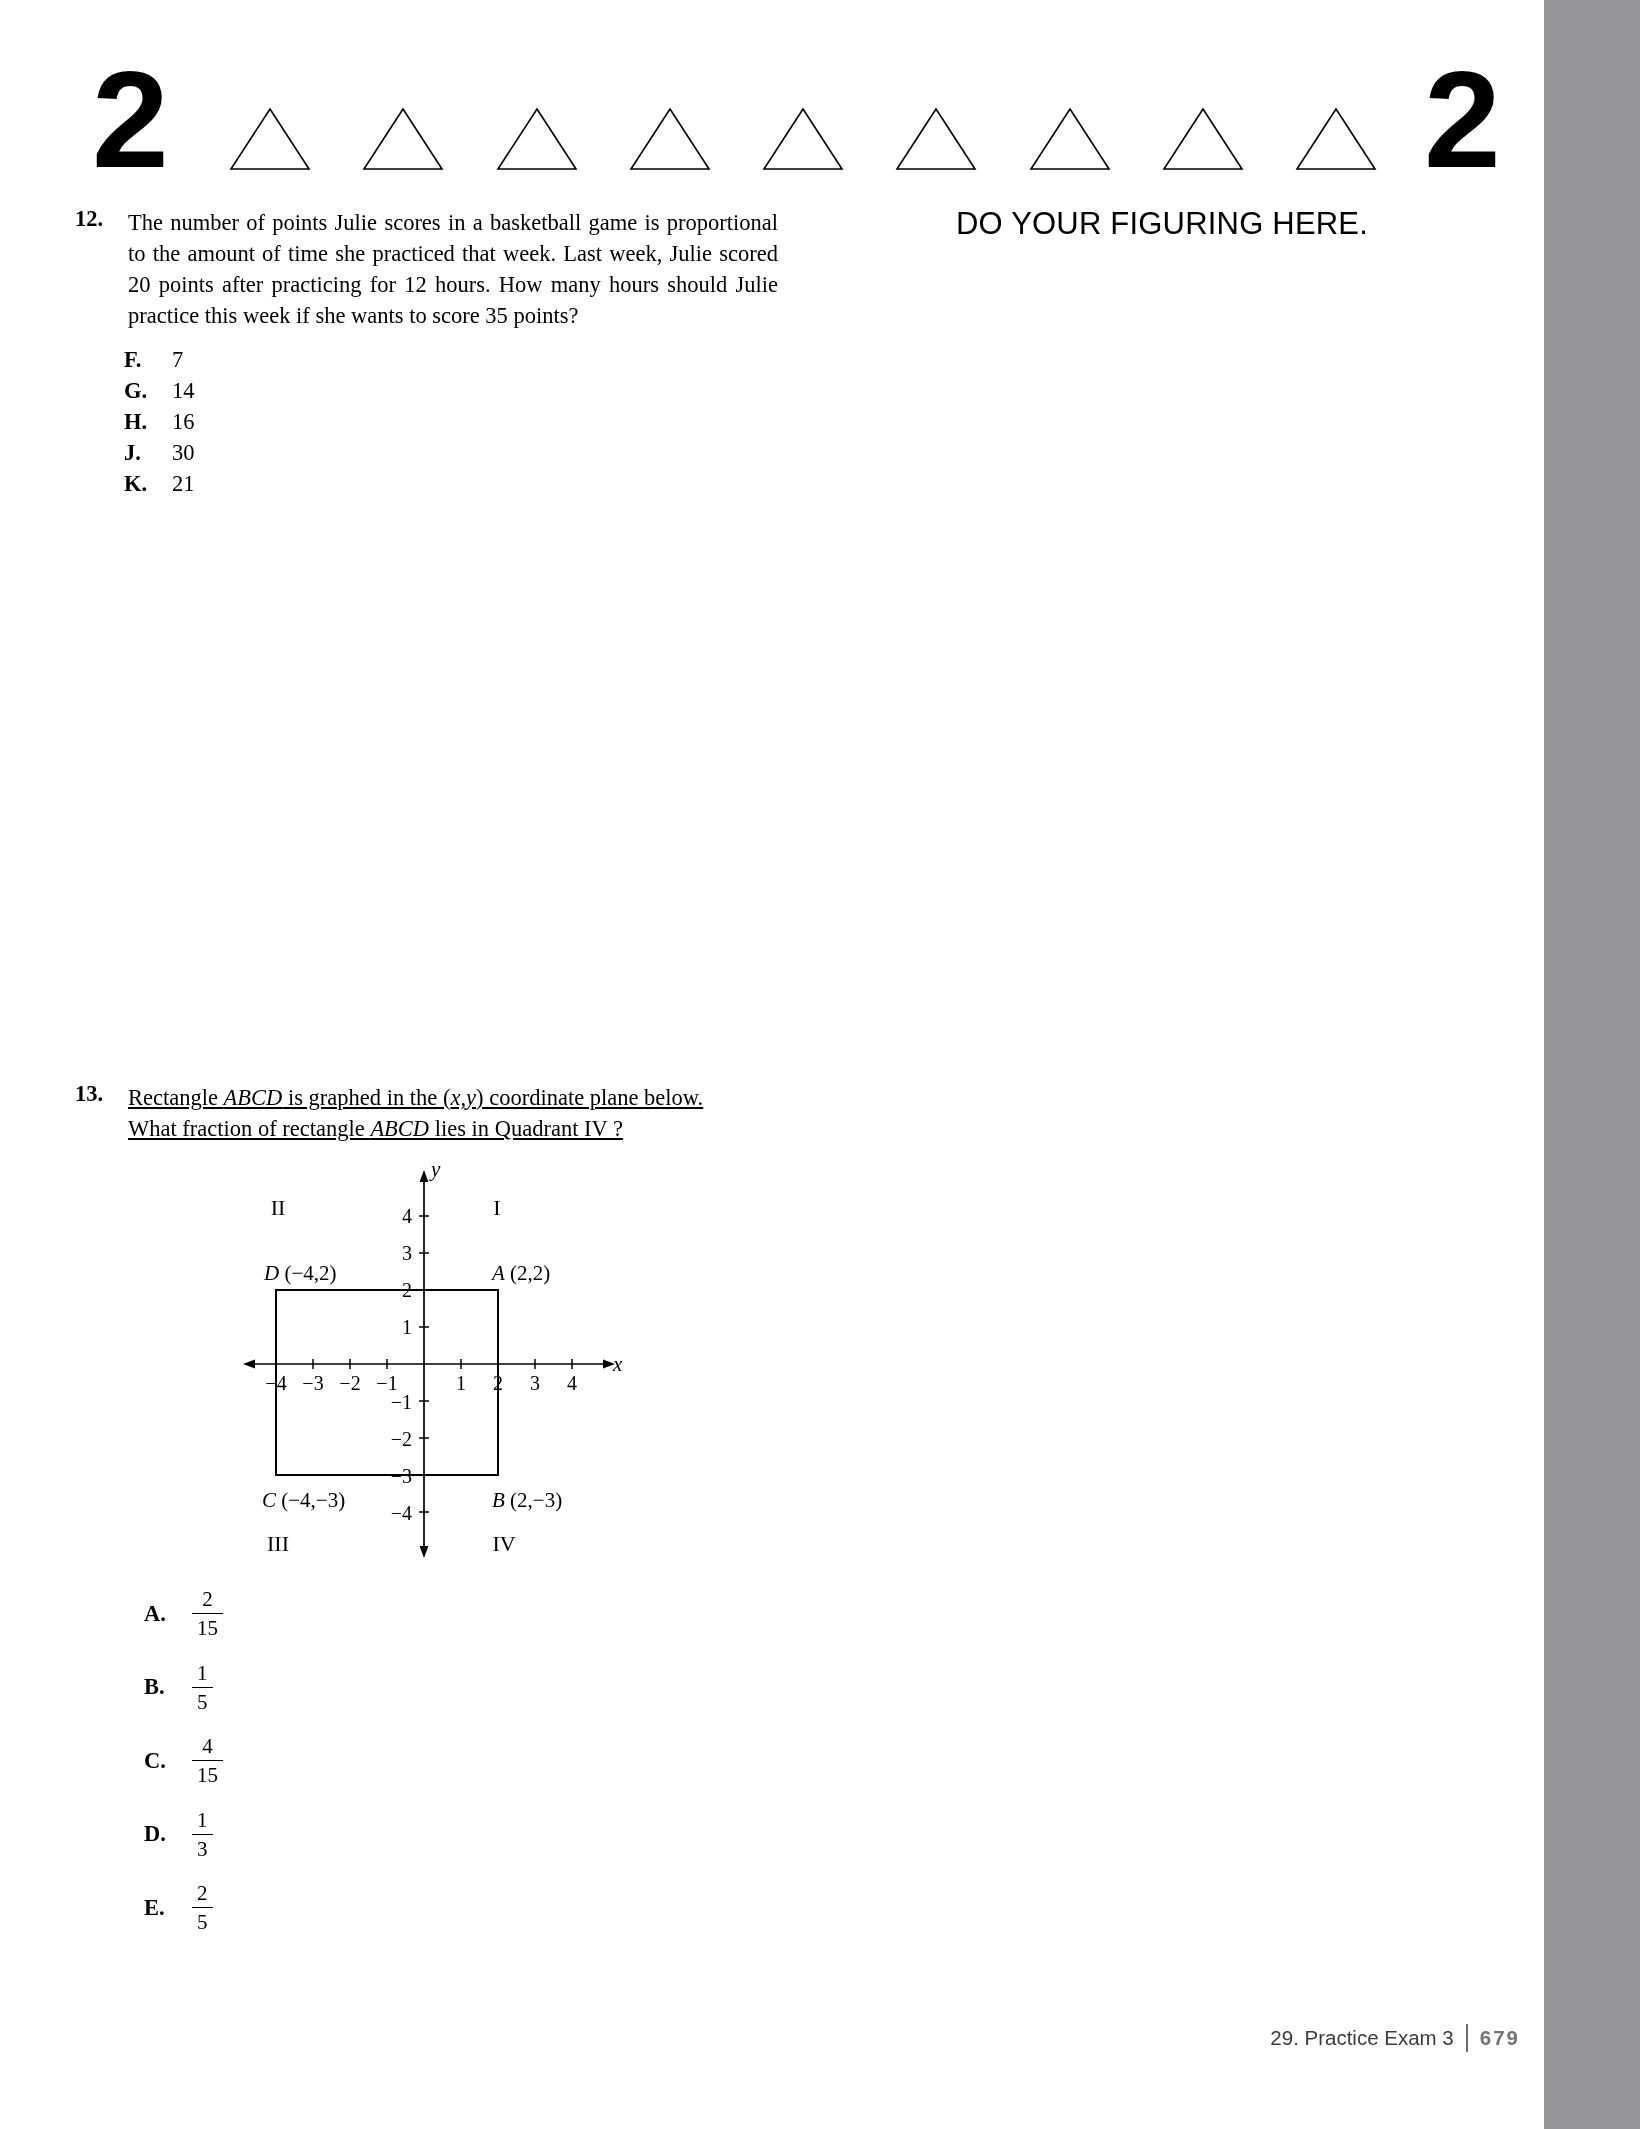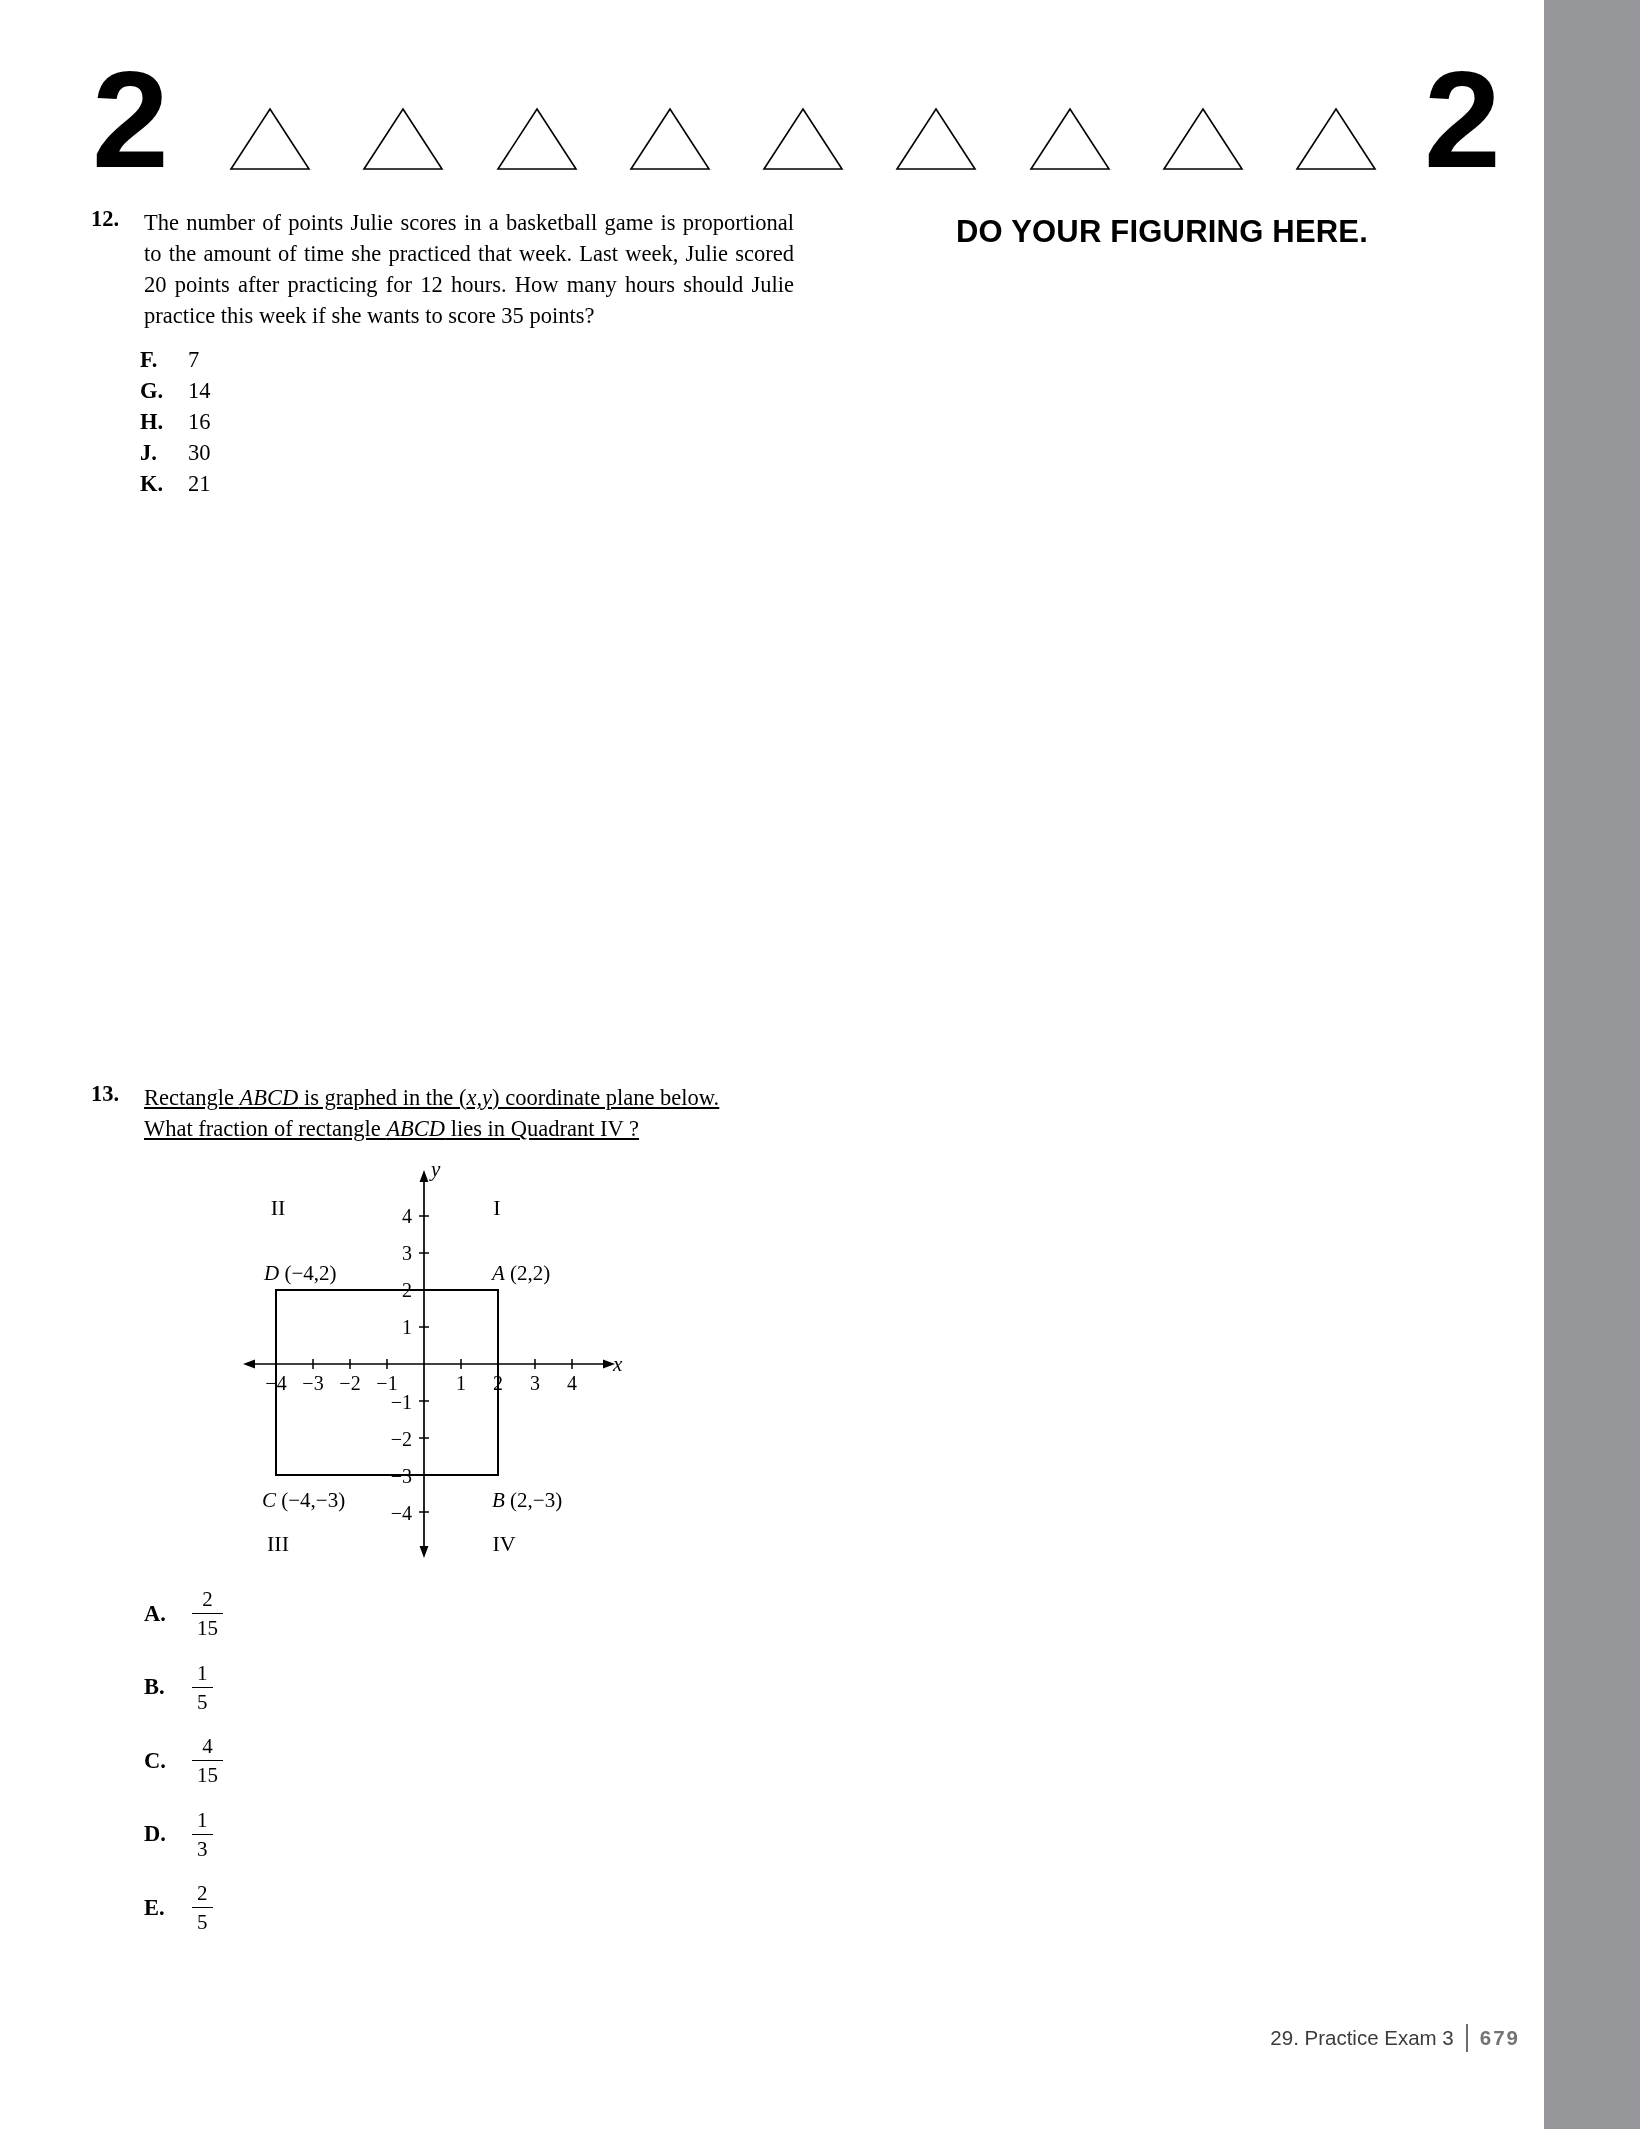--- a/index.html
+++ b/index.html
@@ -18,27 +18,27 @@
   }
   .pagenum.left { left:92px; }
   .pagenum.right { left:1424px; }
   .tri-row {
     position:absolute; left:228px; top:106px; width:1150px; height:66px;
     display:flex; justify-content:space-between; align-items:flex-end;
   }
 
   
   .figuring {
-    position:absolute; left:956px; top:214px;
-    font-family:"Liberation Sans", sans-serif; font-weight:bold; font-size:31px;
+    position:absolute; left:956px; top:206px;
+    font-family:"Liberation Sans", sans-serif; font-weight:normal; font-size:31px;
     letter-spacing:0.2px;
   }
 
   
-  .question { position:absolute; left:91px; width:720px; }
+  .question { position:absolute; left:75px; width:720px; }
   .q12 { top:203px; }
   .q13 { top:1078px;text-decoration:underline; }
   .qnum { position:absolute; left:0; top:0; font-weight:bold; font-size:22.5px; line-height:31px; }
   .qbody { margin-left:49px; }
   .qtext { margin:4px; font-size:22.5px; line-height:31px; }
   .q12 .qtext { width:650px; text-align:justify; }
   .q13 .qtext { width:664px; }
   .qtext .it { font-style:italic; }
 
   .choices { margin:13px 0 0 0; padding:0; list-style:none; }

